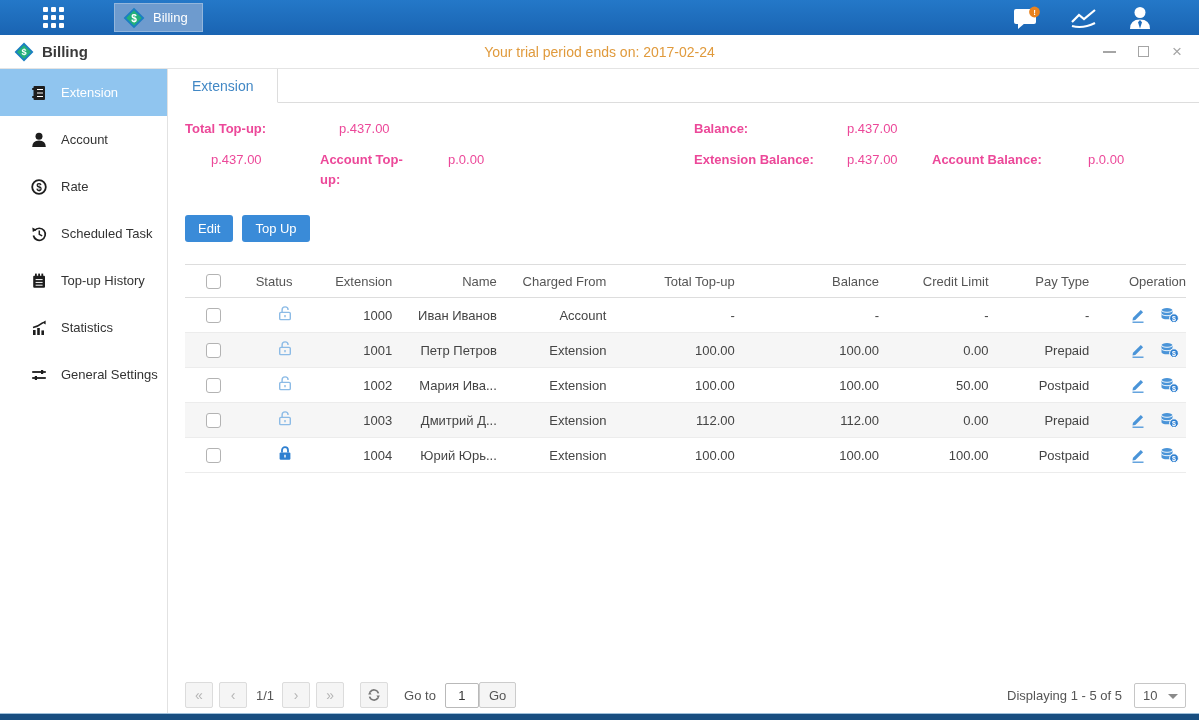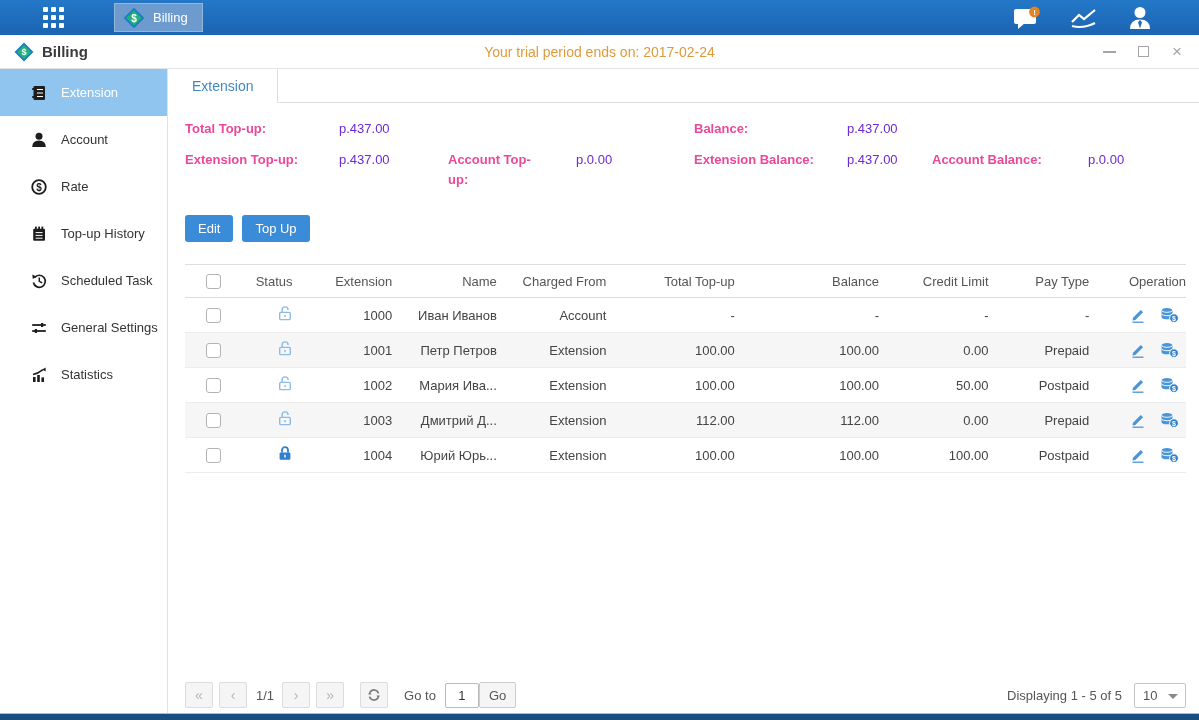--- a/index.html
+++ b/index.html
@@ -43,21 +43,21 @@
   .tabstrip { height:34px; border-bottom:1px solid #ddd; display:flex; }
   .tab { min-width:104px; padding:0 24px; display:flex; align-items:center; justify-content:center;
          font-size:14px; color:#4288c5; background:#fff; border-right:1px solid #ddd;
          margin-bottom:-1px; border-bottom:1px solid #fff; cursor:pointer; }
 
   .summary { display:flex; padding:16px 13px 0 17px; }
   .sum-col-l { width:509px; flex:none; }
   .sum-col-r { flex:1; }
   .sum-row { display:flex; margin-bottom:11px; line-height:20px; }
   .sum-lbl { font-weight:bold; color:#ec4899; }
-  .sum-val { color:#6d28d9;padding-left:26px; }
+  .sum-val { color:#ec4899;padding-left:26px; }
   .w128{width:128px;flex:none;} .w135{width:135px;flex:none;} .w100{width:102px;flex:none;}
   .w127{width:127px;flex:none;} .w111{width:111px;flex:none;} .w130{width:130px;flex:none;}
 
   .actions { padding:14px 0 0 17px; display:flex; gap:9px; }
   .btn-primary { background:#3a8bd8; color:#fff; border:none; height:27px; padding:0 13px;
                  font-size:13px; border-radius:3px; cursor:pointer; font-family:inherit; }
 
   
   .tbl-wrap { margin:22px 13px 0 17px; }
   table { width:100%; border-collapse:collapse; }
@@ -182,74 +182,73 @@
         </div>
         <div class="side-item">
           <svg width="18" height="18" viewBox="0 0 18 18">
             <circle cx="9" cy="9" r="6.8" fill="none" stroke="#1d1d1d" stroke-width="1.8"></circle>
             <text x="9" y="12.6" text-anchor="middle" font-size="10" font-weight="bold" fill="#1d1d1d" font-family="Liberation Sans, sans-serif">$</text>
           </svg>
           <span>Rate</span>
         </div>
         <div class="side-item">
           <svg width="18" height="18" viewBox="0 0 18 18">
+            <path d="M3.4,10.5 a6,6 0 1 0 1.2,-5" fill="none" stroke="#1d1d1d" stroke-width="1.7"></path>
+            <polygon points="2.3,2.6 2.8,7 6.6,4.8" fill="#1d1d1d"></polygon>
+            <polyline points="9.3,5.6 9.3,9.3 12.2,10.8" fill="none" stroke="#1d1d1d" stroke-width="1.5"></polyline>
+          </svg>
+          <span>Scheduled Task</span>
+        </div>
+        <div class="side-item">
+          <svg width="18" height="18" viewBox="0 0 18 18">
             <rect x="5" y="1.6" width="1.8" height="3" fill="#1d1d1d"></rect>
             <rect x="8.2" y="1.6" width="1.8" height="3" fill="#1d1d1d"></rect>
             <rect x="11.4" y="1.6" width="1.8" height="3" fill="#1d1d1d"></rect>
             <rect x="3.2" y="3.8" width="11.8" height="12" rx="1" fill="#1d1d1d"></rect>
             <line x1="5.6" y1="7.6" x2="12.6" y2="7.6" stroke="#fff" stroke-width="1"></line>
             <line x1="5.6" y1="10.4" x2="12.6" y2="10.4" stroke="#fff" stroke-width="1"></line>
             <line x1="5.6" y1="13.2" x2="12.6" y2="13.2" stroke="#fff" stroke-width="1"></line>
           </svg>
           <span>Top-up History</span>
         </div>
         <div class="side-item">
           <svg width="18" height="18" viewBox="0 0 18 18">
-            <path d="M3.4,10.5 a6,6 0 1 0 1.2,-5" fill="none" stroke="#1d1d1d" stroke-width="1.7"></path>
-            <polygon points="2.3,2.6 2.8,7 6.6,4.8" fill="#1d1d1d"></polygon>
-            <polyline points="9.3,5.6 9.3,9.3 12.2,10.8" fill="none" stroke="#1d1d1d" stroke-width="1.5"></polyline>
-          </svg>
-          <span>Scheduled Task</span>
-        </div>
-        <div class="side-item">
-          <svg width="18" height="18" viewBox="0 0 18 18">
-            <line x1="2.2" y1="6" x2="15.8" y2="6" stroke="#1d1d1d" stroke-width="1.8"></line>
-            <rect x="11" y="4" width="2.2" height="4" fill="#1d1d1d"></rect>
-            <line x1="2.2" y1="12" x2="15.8" y2="12" stroke="#1d1d1d" stroke-width="1.8"></line>
-            <rect x="4.8" y="10" width="2.2" height="4" fill="#1d1d1d"></rect>
-          </svg>
-          <span>General Settings</span>
-        </div>
-        <div class="side-item">
-          <svg width="18" height="18" viewBox="0 0 18 18">
             <rect x="3" y="11" width="2.6" height="5" fill="#1d1d1d"></rect>
             <rect x="7.2" y="9" width="2.6" height="7" fill="#1d1d1d"></rect>
             <rect x="11.4" y="11.4" width="2.6" height="4.6" fill="#1d1d1d"></rect>
             <path d="M3,8.5 Q8,7.5 13,3.6" fill="none" stroke="#1d1d1d" stroke-width="1.6"></path>
             <polygon points="15.6,1.6 15.6,5.4 12.3,3.4" fill="#1d1d1d"></polygon>
           </svg>
           <span>Statistics</span>
+        </div>
+        <div class="side-item">
+          <svg width="18" height="18" viewBox="0 0 18 18">
+            <line x1="2.2" y1="6" x2="15.8" y2="6" stroke="#1d1d1d" stroke-width="1.8"></line>
+            <rect x="11" y="4" width="2.2" height="4" fill="#1d1d1d"></rect>
+            <line x1="2.2" y1="12" x2="15.8" y2="12" stroke="#1d1d1d" stroke-width="1.8"></line>
+            <rect x="4.8" y="10" width="2.2" height="4" fill="#1d1d1d"></rect>
+          </svg>
+          <span>General Settings</span>
         </div>
       </aside>
 
       <main class="main">
         <div class="tabstrip">
           <div class="tab">
             <span>Extension</span>
           </div>
         </div>
 
         <div class="summary">
           <div class="sum-col-l">
             <div class="sum-row">
               <span class="sum-lbl w128">Total Top-up:</span>
               <span class="sum-val">p.437.00</span>
             </div>
             <div class="sum-row">
-              <span class="sum-lbl w128">Extension Top-up:</span>
               <span class="sum-val w135">p.437.00</span>
               <span class="sum-lbl w100">Account Top-up:</span>
               <span class="sum-val">p.0.00</span>
             </div>
           </div>
           <div class="sum-col-r">
             <div class="sum-row">
               <span class="sum-lbl w127">Balance:</span>
               <span class="sum-val">p.437.00</span>
             </div>

